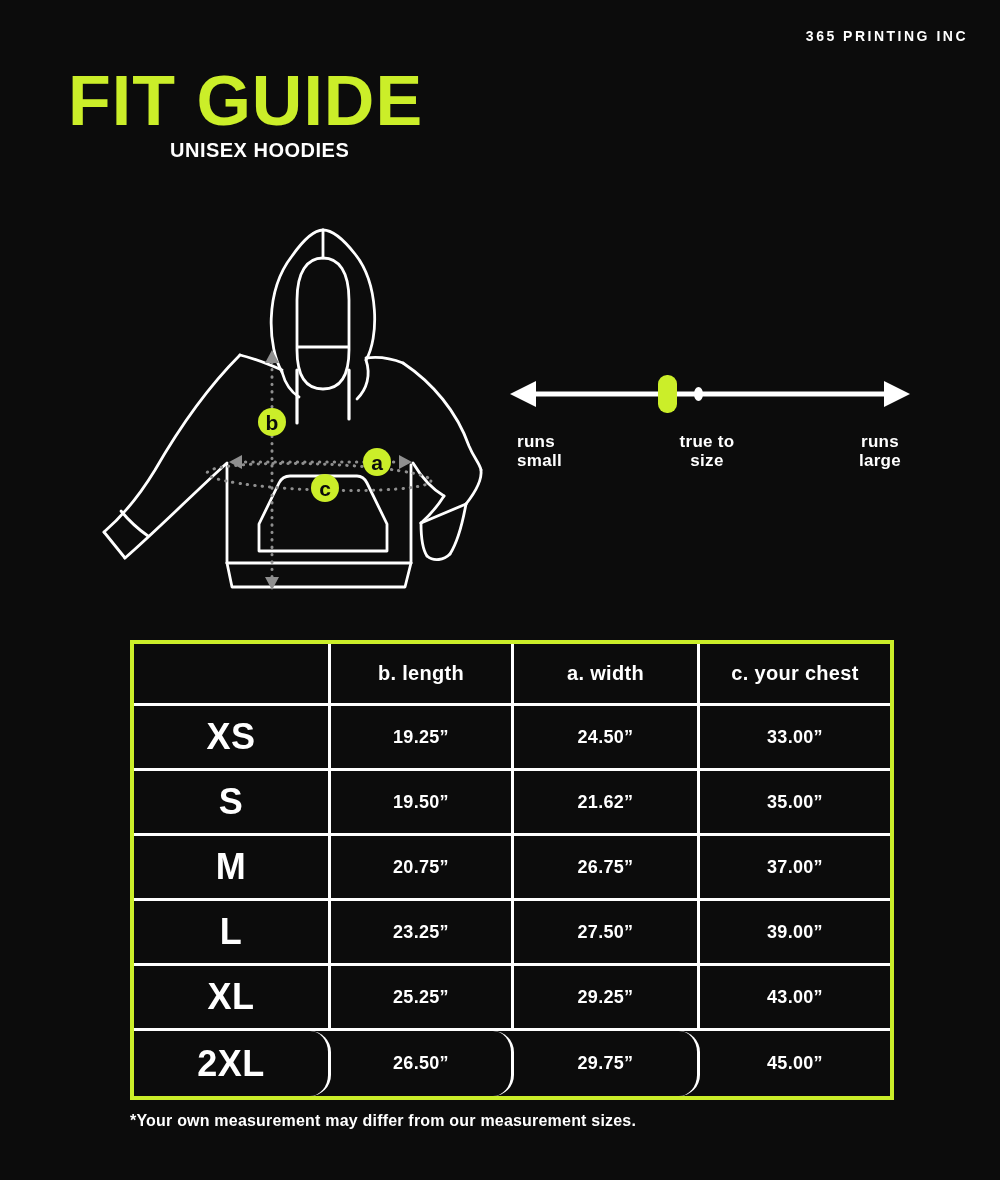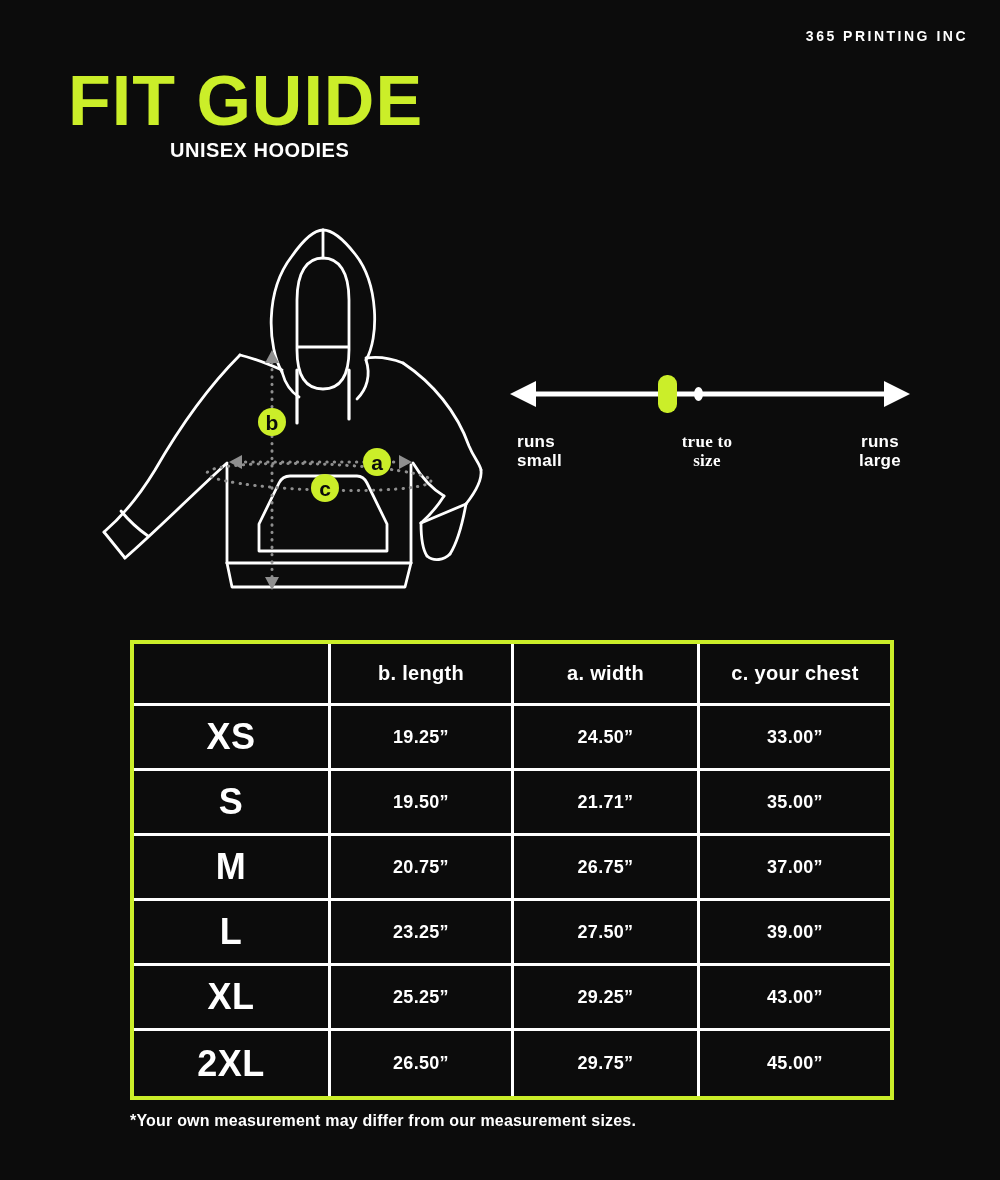--- a/index.html
+++ b/index.html
@@ -35,38 +35,38 @@
   .dot-arrow{fill:var(--line);stroke:none;}
   .marker-circle{fill:var(--accent);stroke:none;}
   .marker-letter{fill:#0b0b0b;font-family:"Liberation Sans",sans-serif;font-weight:700;font-size:21px;text-anchor:middle;}
   .fit-scale{position:absolute;left:505px;top:350px;width:435px;height:130px;}
   .fit-scale svg{display:block;position:absolute;left:0;top:0;}
   .scale-label{
     position:absolute;top:83px;font-size:17px;line-height:1.1;
     white-space:pre-line;letter-spacing:0.3px;
   }
   .scale-label.left{left:12px;text-align:left;}
-  .scale-label.center{left:142px;width:120px;text-align:center;font-family:Liberation Serif, serif;}
+  .scale-label.center{left:142px;width:120px;text-align:center;}
   .scale-label.right{left:315px;width:120px;text-align:center;}
   .size-table{
     position:absolute;left:130px;top:640px;
     border:4px solid var(--accent);
     display:grid;
     grid-template-columns:197px 183px 186px 190px;
     grid-template-rows:62px repeat(6,65px);
     background:var(--bg);
   }
   .cell{
     border-right:3px solid var(--ink);
     border-bottom:3px solid var(--ink);
     display:flex;align-items:center;justify-content:center;
     box-sizing:border-box;
   }
   .cell.col-last{border-right:none;}
-  .cell.row-last{border-bottom:none;}
+  .cell.row-last{border-bottom:none;border-radius:21px;}
   .cell.header{font-size:20px;letter-spacing:0.3px;}
   .cell.size{font-size:36px;letter-spacing:0.5px;}
   .cell.value{font-size:18px;letter-spacing:0.3px;}
   .footnote{
     position:absolute;left:130px;top:1112px;width:766px;
     font-size:16px;letter-spacing:0.2px;
   }
 </style>
 </head>
 <body>
@@ -156,21 +156,21 @@
     <div class="cell header">a. width</div>
     <div class="cell header col-last">c. your chest</div>
 
     <div class="cell size">XS</div>
     <div class="cell value">19.25”</div>
     <div class="cell value">24.50”</div>
     <div class="cell value col-last">33.00”</div>
 
     <div class="cell size">S</div>
     <div class="cell value">19.50”</div>
-    <div class="cell value">21.71”</div>
+    <div class="cell value">21.62”</div>
     <div class="cell value col-last">35.00”</div>
 
     <div class="cell size">M</div>
     <div class="cell value">20.75”</div>
     <div class="cell value">26.75”</div>
     <div class="cell value col-last">37.00”</div>
 
     <div class="cell size">L</div>
     <div class="cell value">23.25”</div>
     <div class="cell value">27.50”</div>

